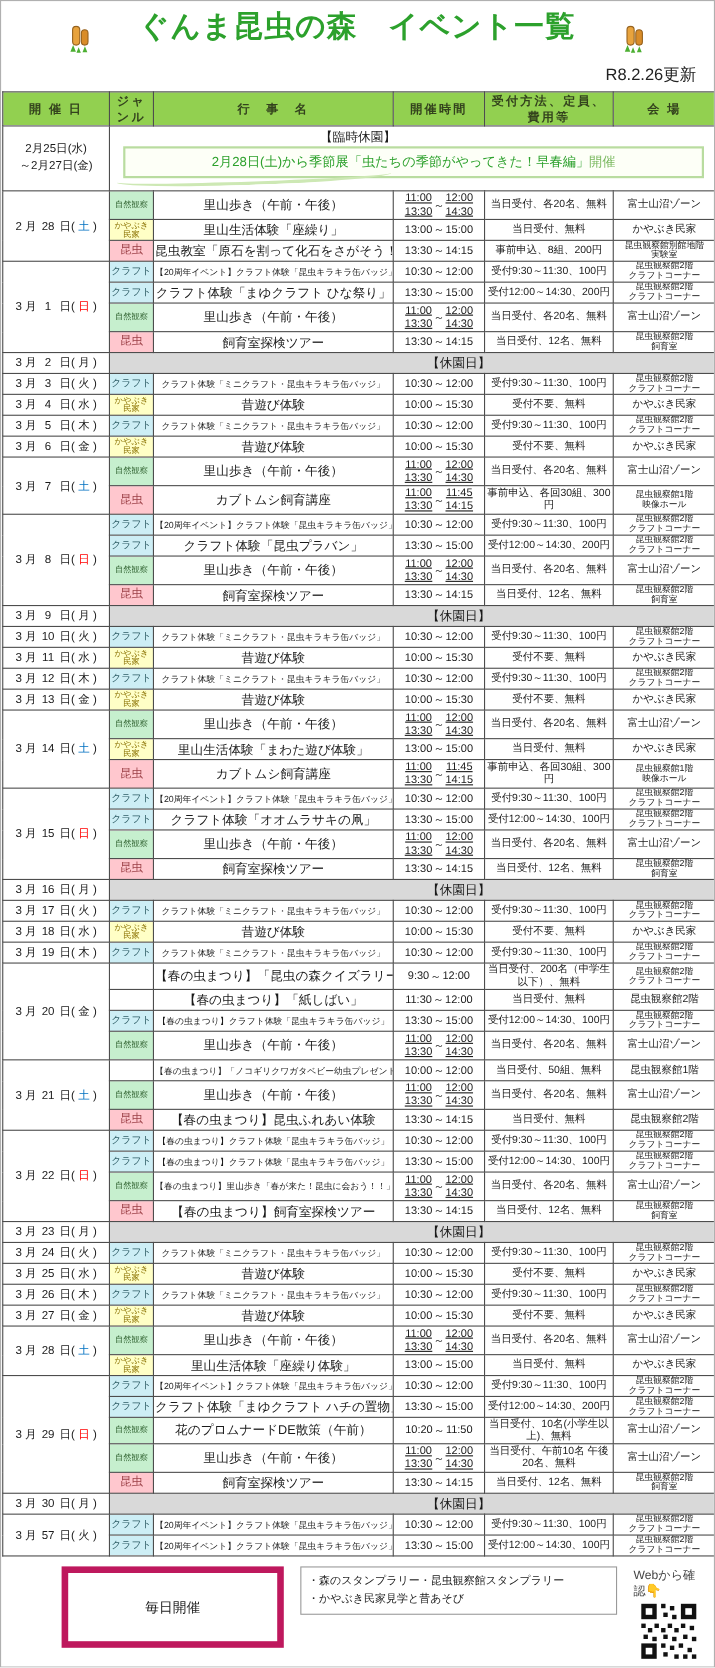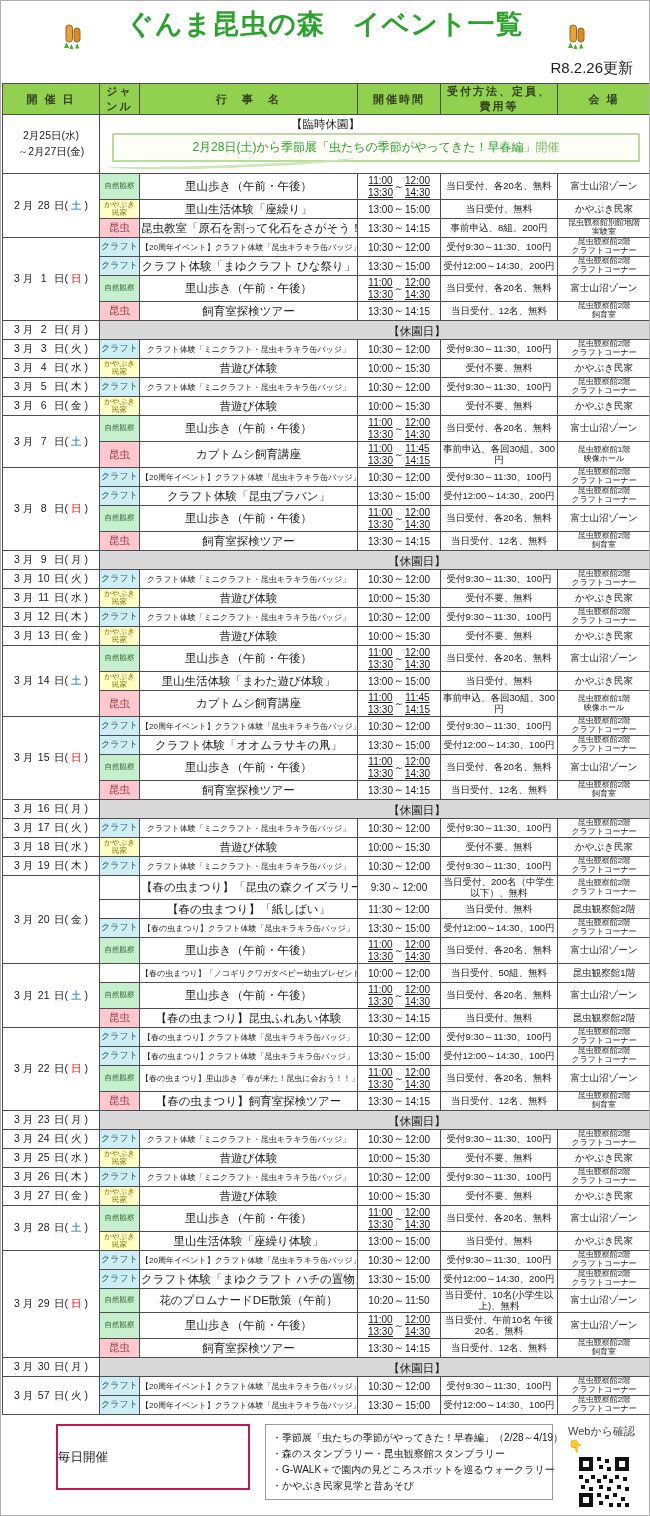--- a/index.html
+++ b/index.html
@@ -38,21 +38,21 @@
   td.c-notice{height:58px;text-align:left;vertical-align:top;position:relative;background:#fff;}
   .notice-closed{display:block;margin:2px 0 1px 190px;font-size:11.5px;}
   .banner{margin:1px 9px 0 11px;border:2px solid #b9dca0;background:#fdfff7;text-align:center;
     font-weight:normal;font-size:12px;color:var(--banner-green);padding:4px 2px;position:relative;}
   .banner .suffix{color:var(--banner-suffix);}
   .banner::after{content:"";position:absolute;left:-8px;bottom:-8px;width:250px;height:10px;
     border-bottom:3px solid #cde8b4;border-radius:50%;transform:rotate(-2deg);}
   .c-date-range{font-size:10.5px;line-height:1.5;}
   
   .footer{display:flex;align-items:flex-start;margin:9px 8px 0 55px;gap:15px;}
-  .daily-box{width:190px;height:62px;border:2px solid #be185d;display:flex;align-items:center;font-size:12.5px;flex:none;}
+  .daily-box{width:190px;height:62px;border:6px solid #be185d;display:flex;align-items:center;justify-content:center;font-size:12.5px;flex:none;}
   .bullet-box{border:1px solid #9a9a9a;width:288px;box-sizing:border-box;padding:5px 6px;font-size:10px;line-height:1.6;flex:none;white-space:nowrap;}
   .web-box{margin-left:auto;margin-right:2px;font-size:11px;color:#444;}
   .hand{font-size:12px;}
   .qr{margin:2px auto 0;width:54px;height:54px;}
 </style>
 </head>
 <body>
 
 <div class="page">
   <div class="title-row">
@@ -945,23 +945,21 @@
           <td class="c-venue two">昆虫観察館2階<br>クラフトコーナー</td>
         </tr>
       </tbody>
   </table>
 
   <div class="footer">
     <div class="daily-box">
       <span>毎日開催</span>
     </div>
     <div class="bullet-box">
-        <div class="bullet-item">・季節展「虫たちの季節がやってきた！早春編」（2/28～4/19）</div>
         <div class="bullet-item">・森のスタンプラリー・昆虫観察館スタンプラリー</div>
-        <div class="bullet-item">・G-WALK＋で園内の見どころスポットを巡るウォークラリー</div>
         <div class="bullet-item">・かやぶき民家見学と昔あそび</div>
       </div>
     <div class="web-box">
       <div><span>Webから確認</span><span class="hand">👇</span></div>
       <div class="qr">
         <svg width="54" height="54" viewBox="0 0 54 54">
           <rect width="54" height="54" fill="#fff"></rect>
           <g fill="#111">
             <rect x="2" y="2" width="14" height="14"></rect>
               <rect x="38" y="2" width="14" height="14"></rect>

